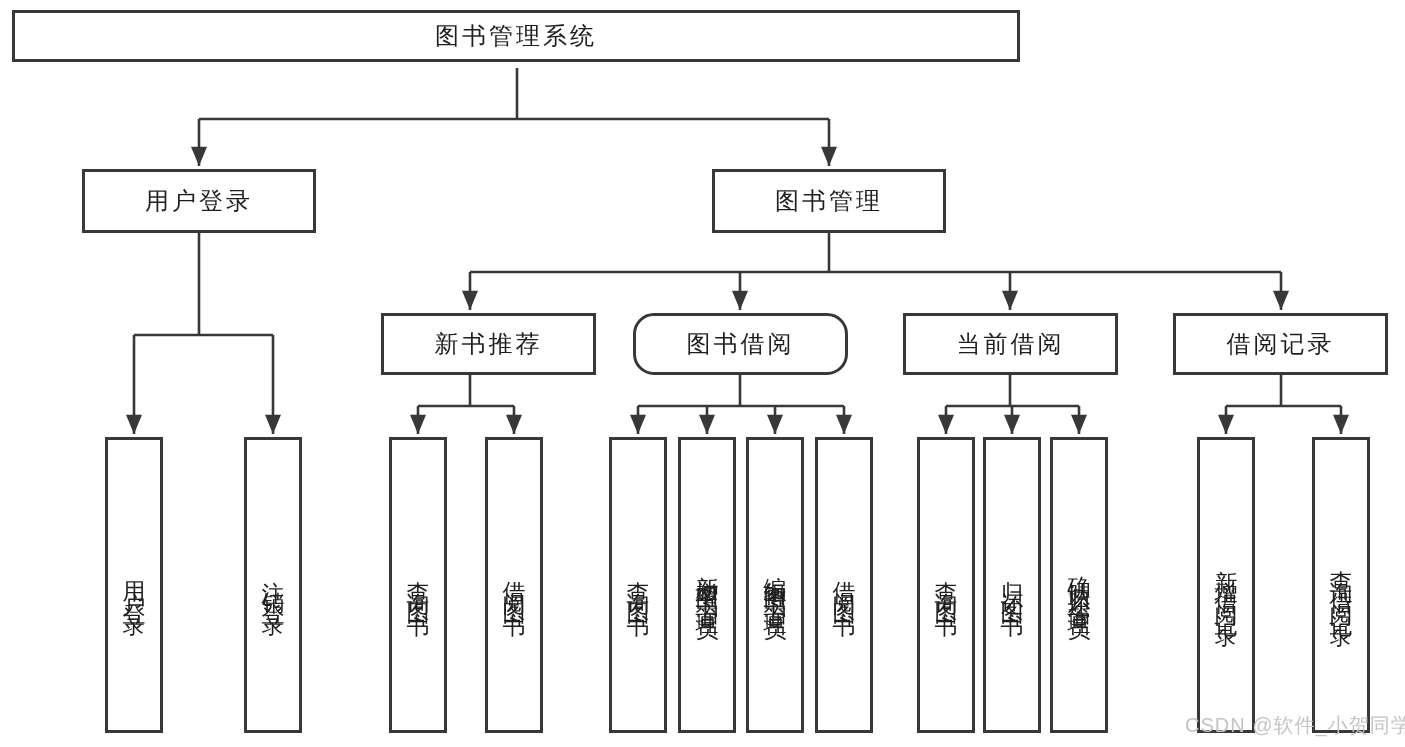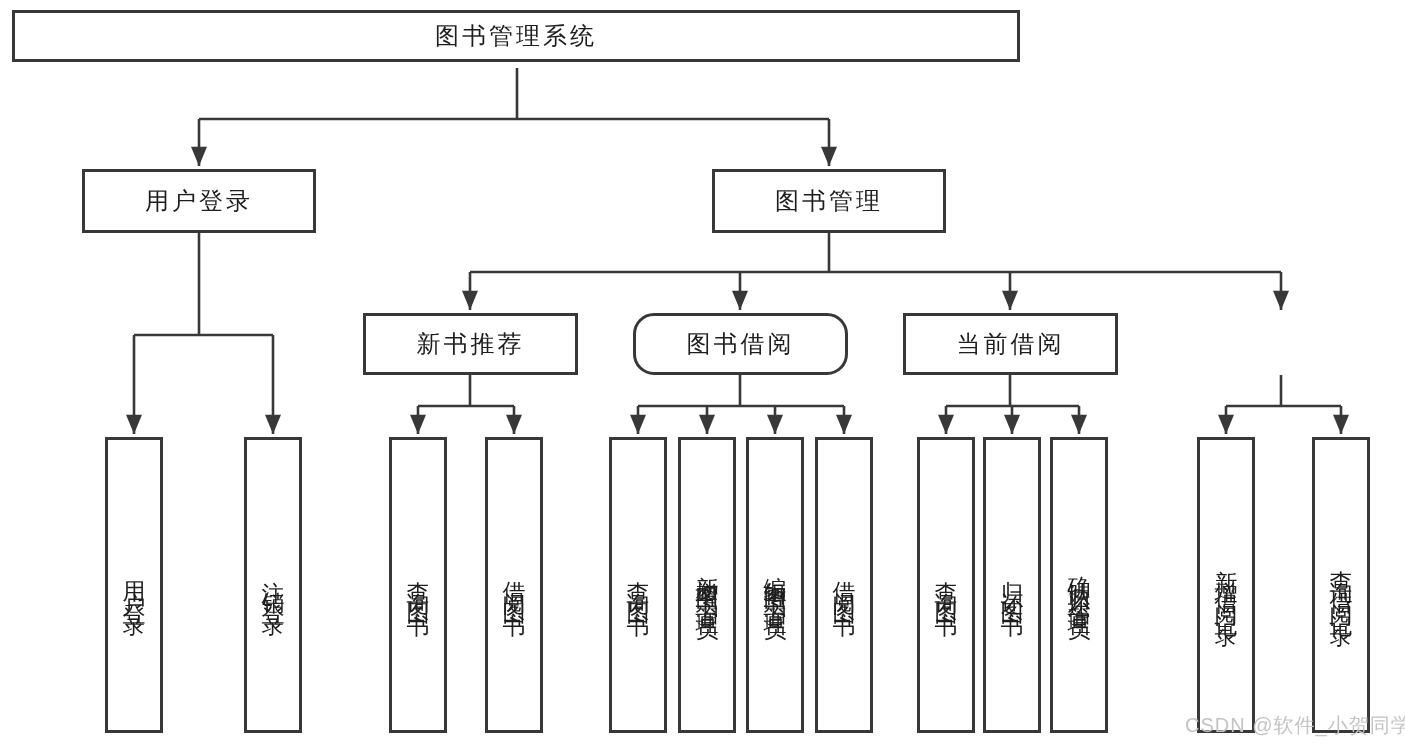--- a/index.html
+++ b/index.html
@@ -39,21 +39,21 @@
     font-size: 24px;
     letter-spacing: 3px;
     white-space: nowrap;
     color: #1e1e1e;
   }
   .root  { left: 12px;  top: 10px;  width: 1008px; height: 52px; }
   .l2    { top: 169px; width: 234px; height: 64px; }
   .l2.a  { left: 82px; }
   .l2.b  { left: 712px; }
   .l3    { top: 313px; width: 215px; height: 62px; }
-  .l3.a  { left: 363px; }
+  .l3.a  { left: 381px; }
   .l3.b  { left: 633px; border-radius: 21px; }
   .l3.c  { left: 903px; font-family: Liberation Mono, monospace; }
   .l3.d  { left: 1173px; }
   .leaf {
     top: 437px;
     width: 58px;
     height: 296px;
   }
   .vlabel {
     writing-mode: vertical-rl;
@@ -145,20 +145,23 @@
 
   <div class="box l3 a">
     <span class="hlabel">新书推荐</span>
   </div>
   <div class="box l3 b">
     <span class="hlabel">图书借阅</span>
   </div>
   <div class="box l3 c">
     <span class="hlabel">当前借阅</span>
   </div>
+  <div class="box l3 d">
+    <span class="hlabel">借阅记录</span>
+  </div>
 
   <div class="box leaf p1">
     <span class="vlabel">用户登录</span>
   </div>
   <div class="box leaf p2">
     <span class="vlabel">注销登录</span>
   </div>
   <div class="box leaf p3">
     <span class="vlabel">查询图书</span>
   </div>

